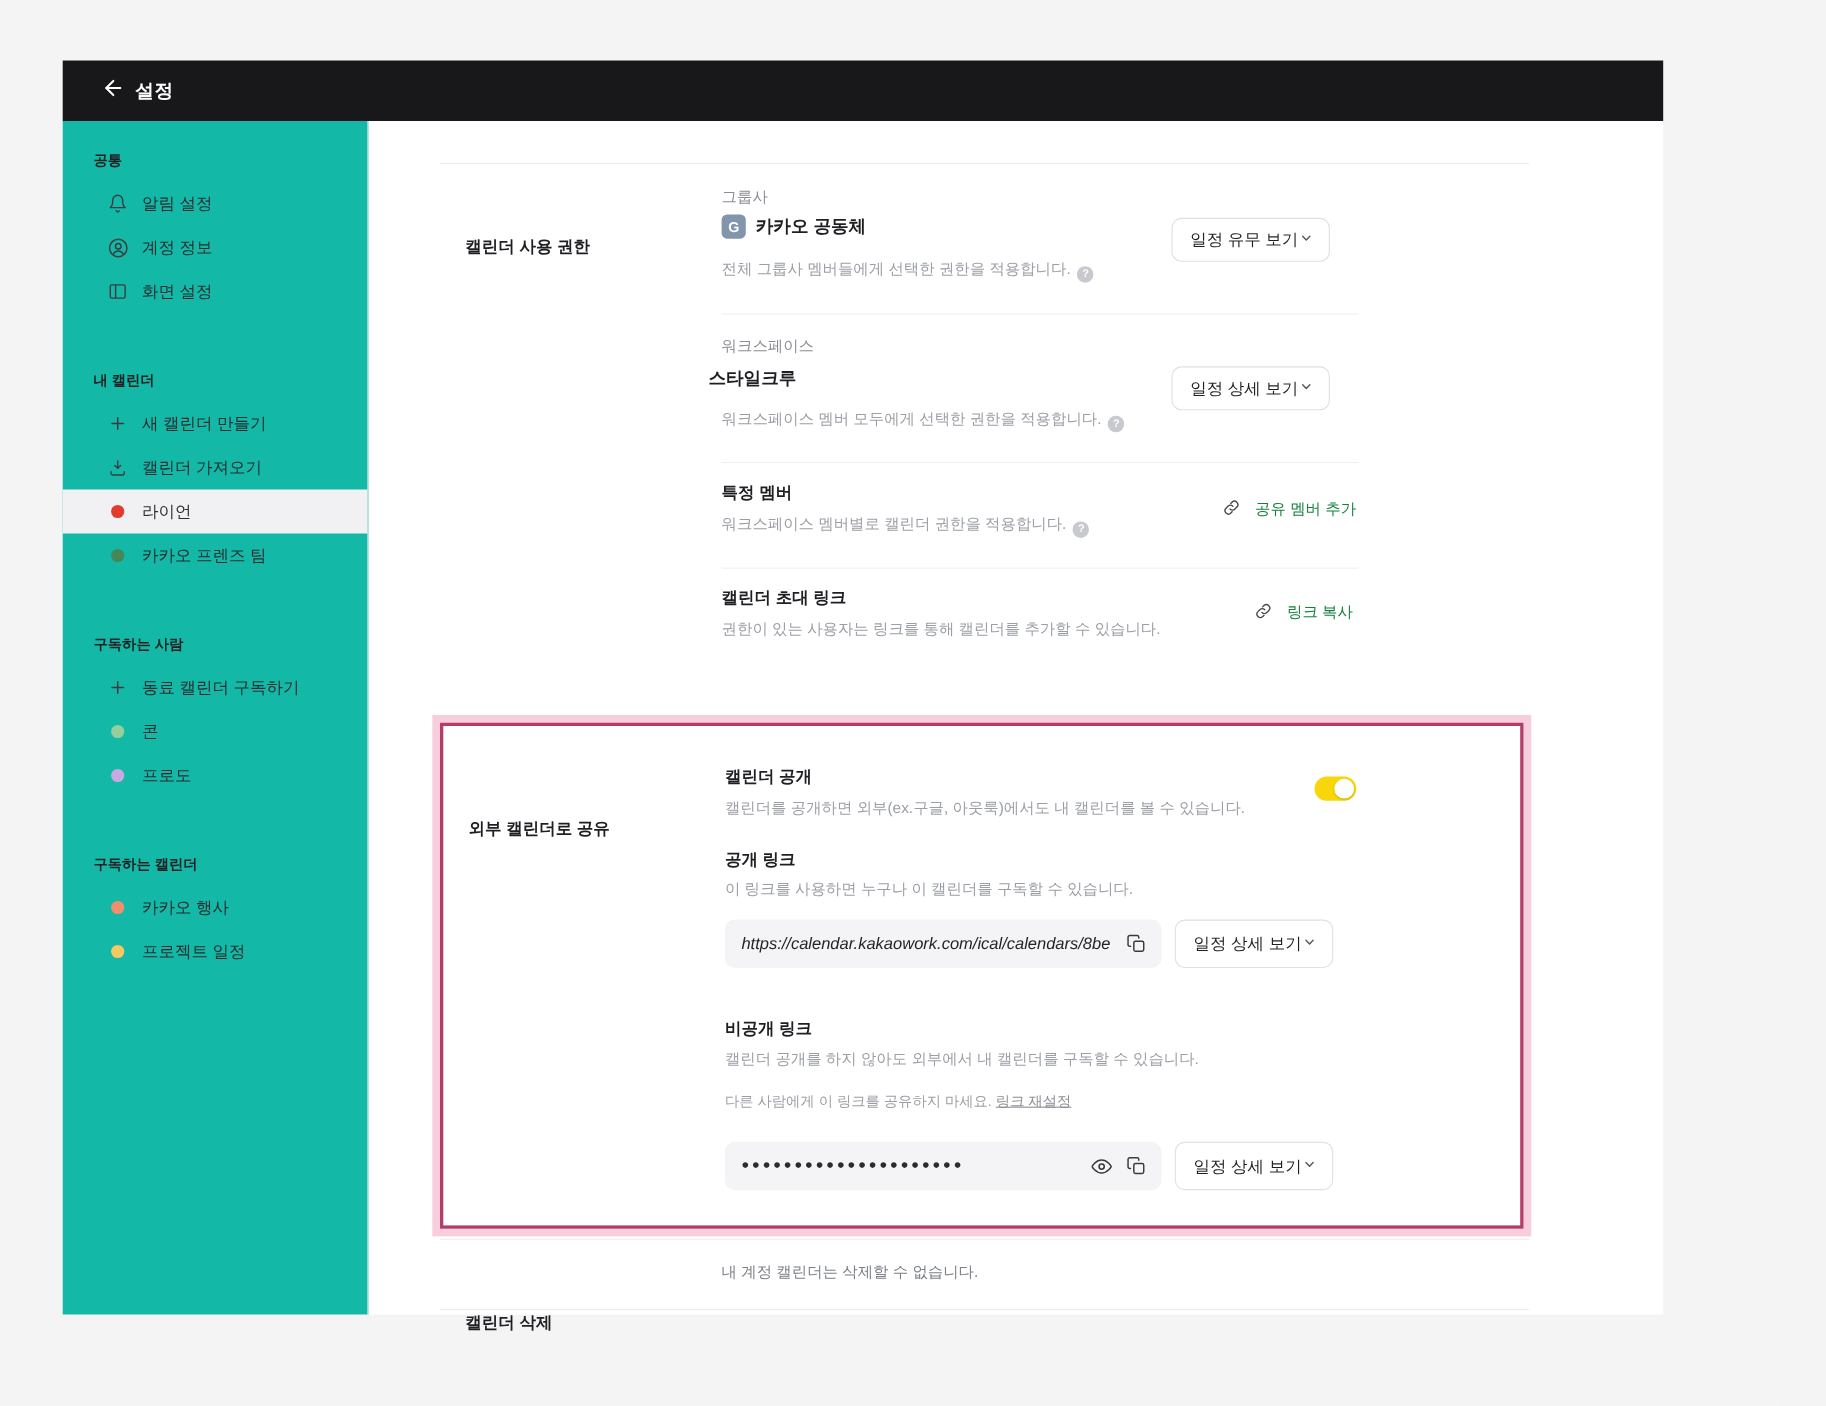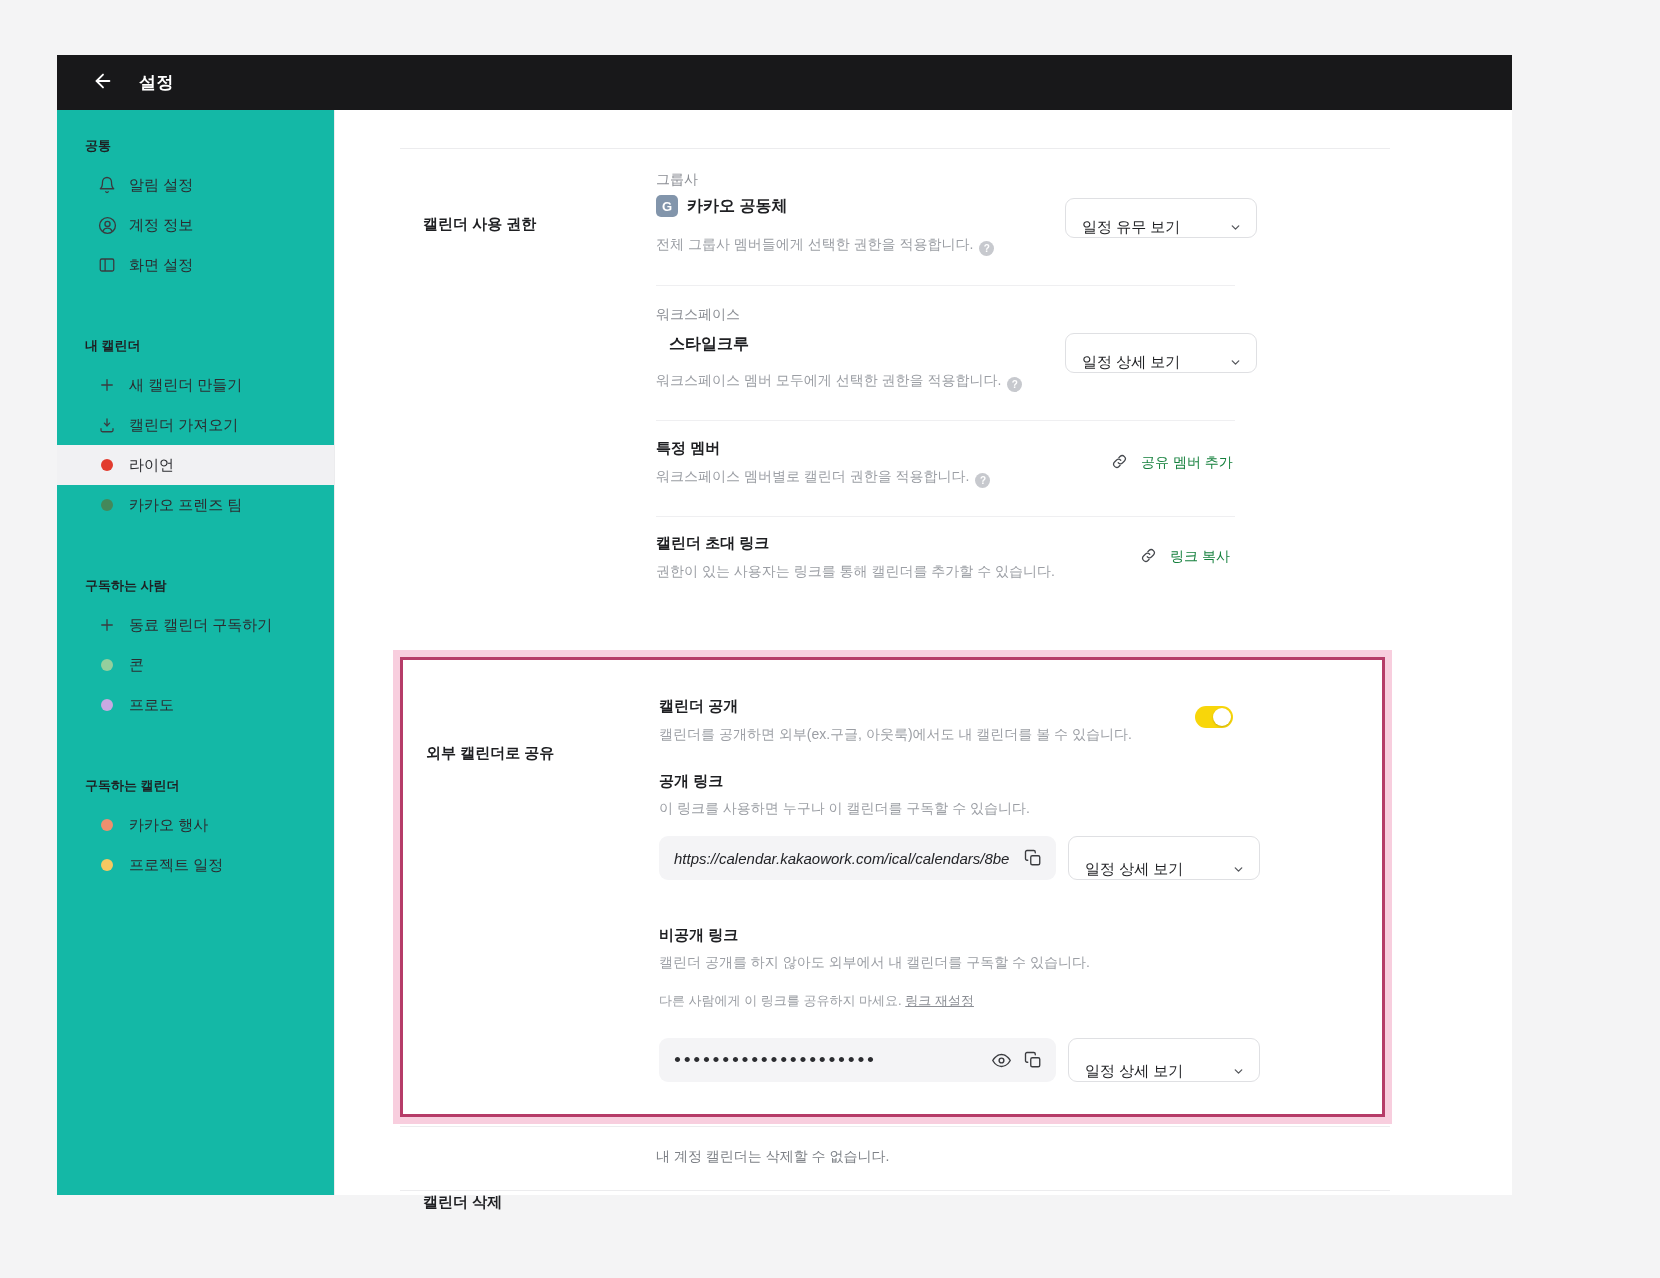--- a/index.html
+++ b/index.html
@@ -7,21 +7,21 @@
   body {
     background:#f4f4f5;
     font-family:"Liberation Sans","DejaVu Sans",sans-serif;
     color:#1e1f22;
     position:relative;
     overflow:hidden;
   }
   .card { position:absolute; left:57px; top:55px; width:1455px; height:1140px; background:#fff; }
   .card-header {
     position:absolute; left:0; top:0; right:0; height:55px; background:#18181a;
-    display:flex; align-items:center; padding-left:34px; gap:24px;
+    display:flex; align-items:center; padding-left:34px; gap:8px;
   }
   .card-header .title { color:#fff; font-size:17px; font-weight:700; letter-spacing:.5px; }
   .back-btn { width:24px; height:24px; display:flex; align-items:center; justify-content:center; cursor:pointer; }
 
   
   .sidebar {
     position:absolute; left:0; top:55px; bottom:0; width:278px;
     border-right:1px solid #ececee; background:#14b8a6; padding-top:27px;
   }
   .sb-title { padding-left:28px; font-size:13px; font-weight:700; color:#1e1f22; height:18px; line-height:18px; margin-bottom:10px; }
@@ -34,30 +34,30 @@
   .sb-item.active { background:#f1f1f3; }
   .sb-ico { width:20px; height:20px; display:flex; align-items:center; justify-content:center; flex:0 0 20px; }
   .dot { width:12px; height:12px; border-radius:50%; margin:4px; }
 
   
   .main { position:absolute; left:278px; top:55px; right:0; bottom:0; }
   .divider { position:absolute; left:65px; width:990px; height:1px; background:#ececee; }
   .subdivider { position:absolute; left:321px; width:579px; height:1px; background:#efeff1; }
   .row-label { position:absolute; left:88px; font-size:15px; font-weight:700; color:#1e1f22;margin-top:46px; }
   .sublabel { position:absolute; left:321px; font-size:14px; color:#8b8e94; }
-  .bold-name { position:absolute; left:334px; font-size:16px; font-weight:700; color:#1e1f22;text-align:right; }
+  .bold-name { position:absolute; left:309px; font-size:16px; font-weight:700; color:#1e1f22;text-align:right; }
   .desc { position:absolute; left:321px; font-size:14px; color:#9b9ea4; }
   .q-ico {
     display:inline-flex; width:15px; height:15px; border-radius:50%; background:#c7c9ce;
     color:#fff; font-size:10px; font-weight:700; align-items:center; justify-content:center;
     margin-left:6px; vertical-align:-3px;
   }
   .dropdown {
-    position:absolute; width:192px; height:40px; border:1px solid #dfe0e3; border-radius:9px;
-    background:#fff; display:flex; align-items:flex-end; justify-content:space-between;
+    position:absolute; width:144px; height:40px; border:1px solid #dfe0e3; border-radius:9px;
+    background:#fff; display:flex; align-items:center; justify-content:space-between;
     padding:0 14px 0 16px; font-size:15px; color:#1e1f22; cursor:pointer;
   }
   .dropdown.tall { height:44px; }
   .action-link {
     position:absolute; display:flex; align-items:center; gap:14px; font-size:14px; color:#15803d; cursor:pointer;
   }
   
   .hl-box {
     position:absolute; left:65px; top:547px; width:985px; height:460px;
     border:3px solid #b63c68; box-shadow:0 0 0 7px #f8cede; background:#fff;

